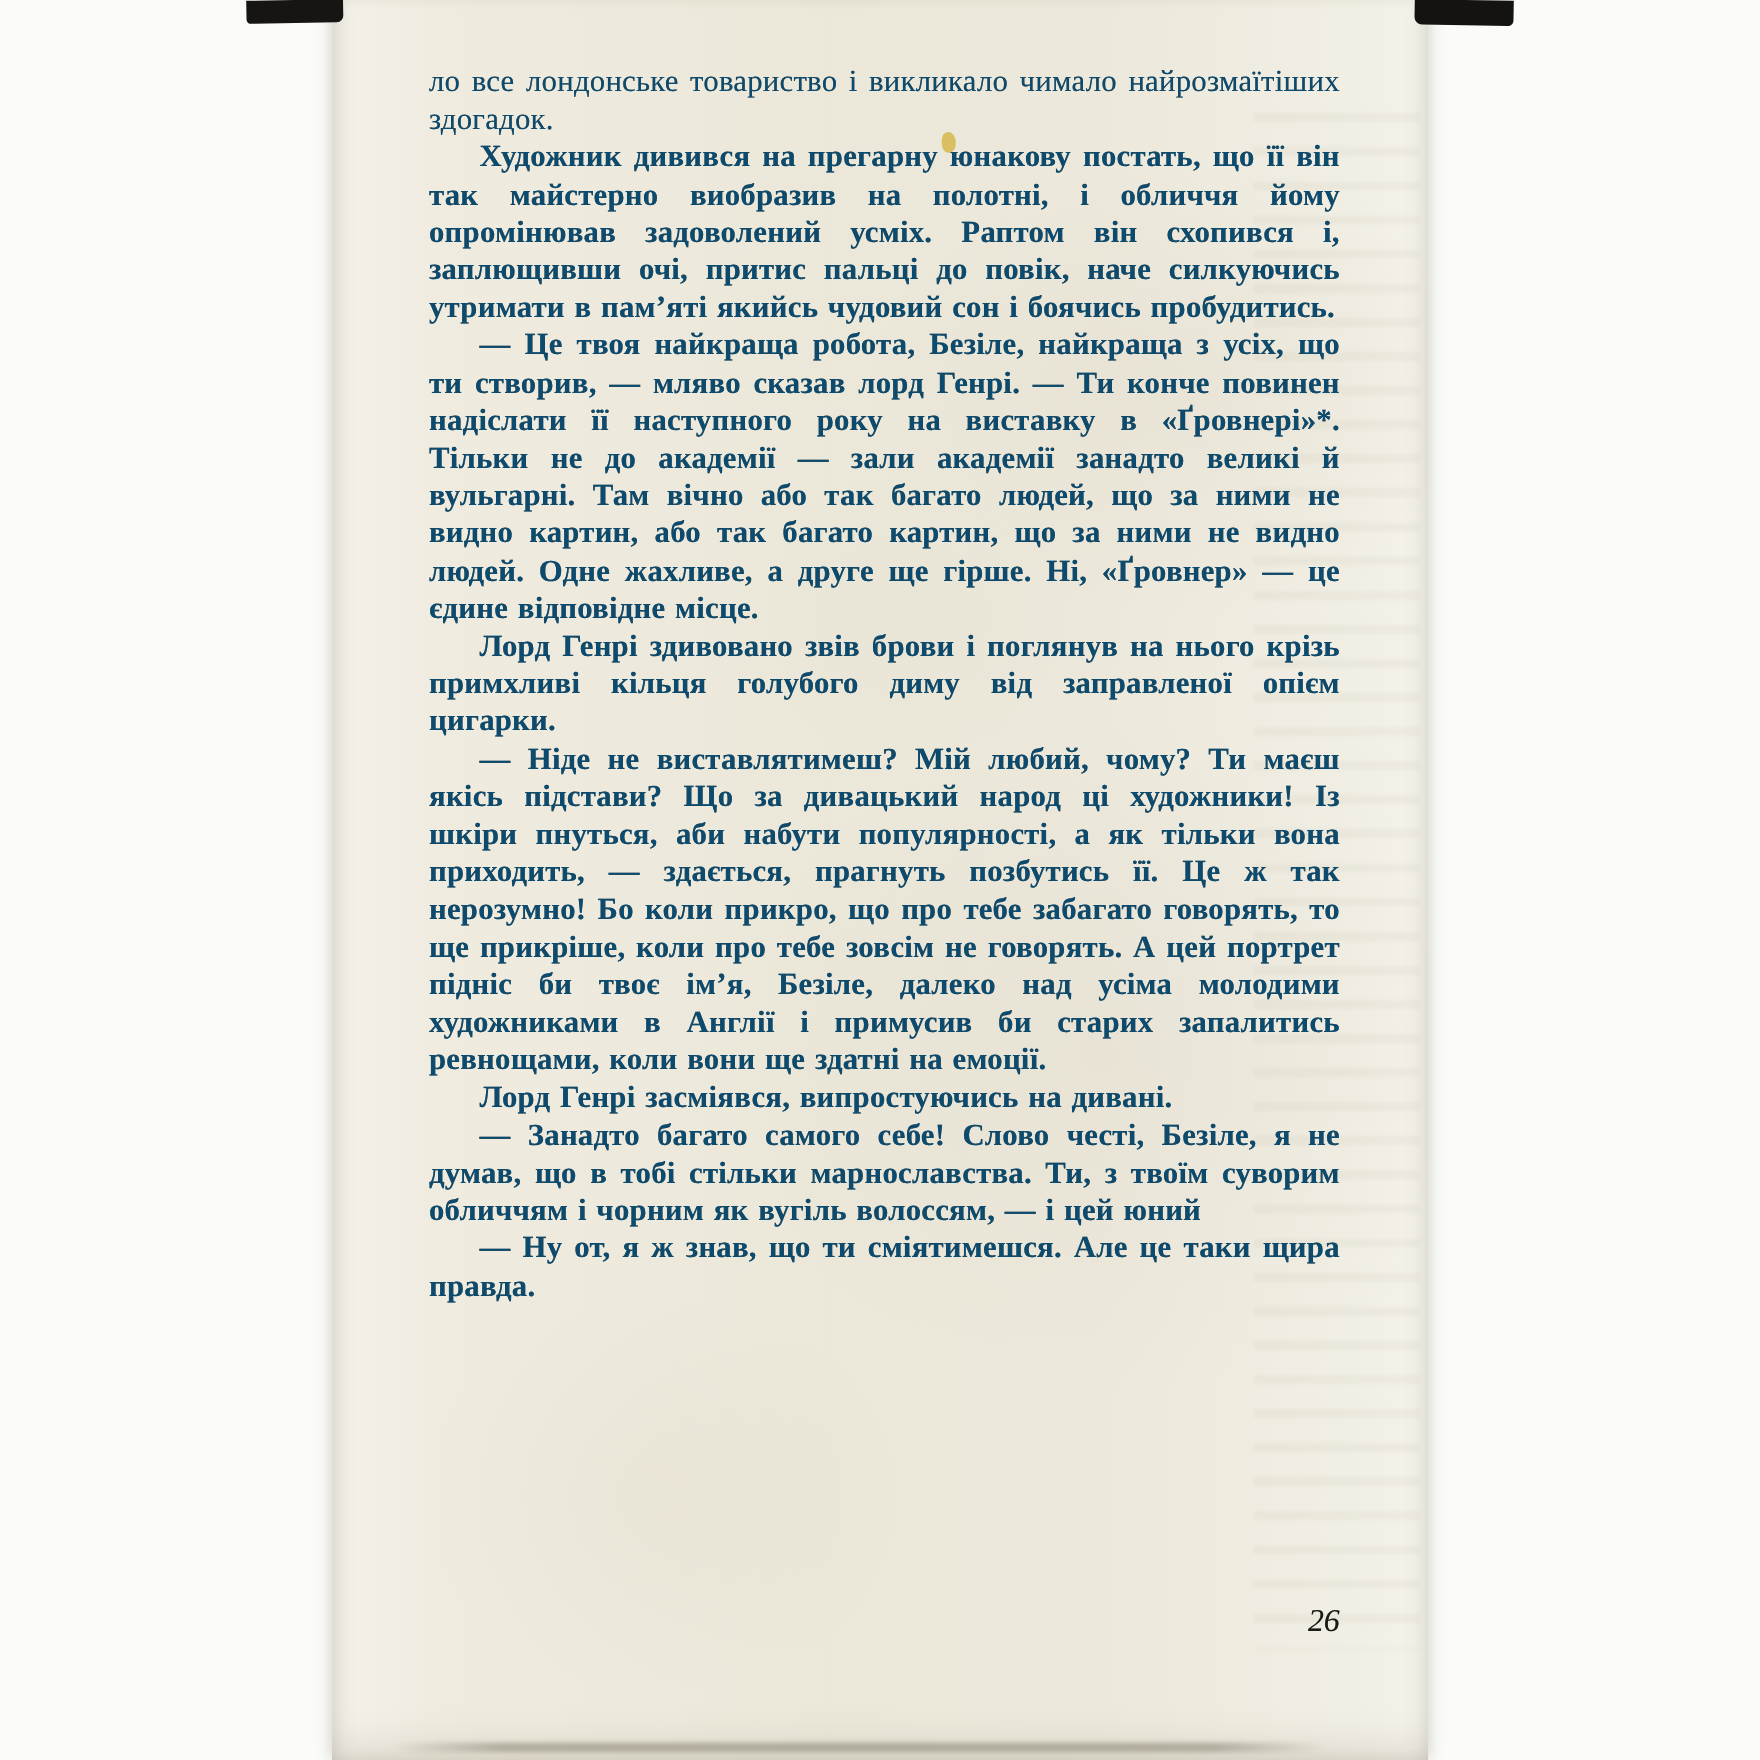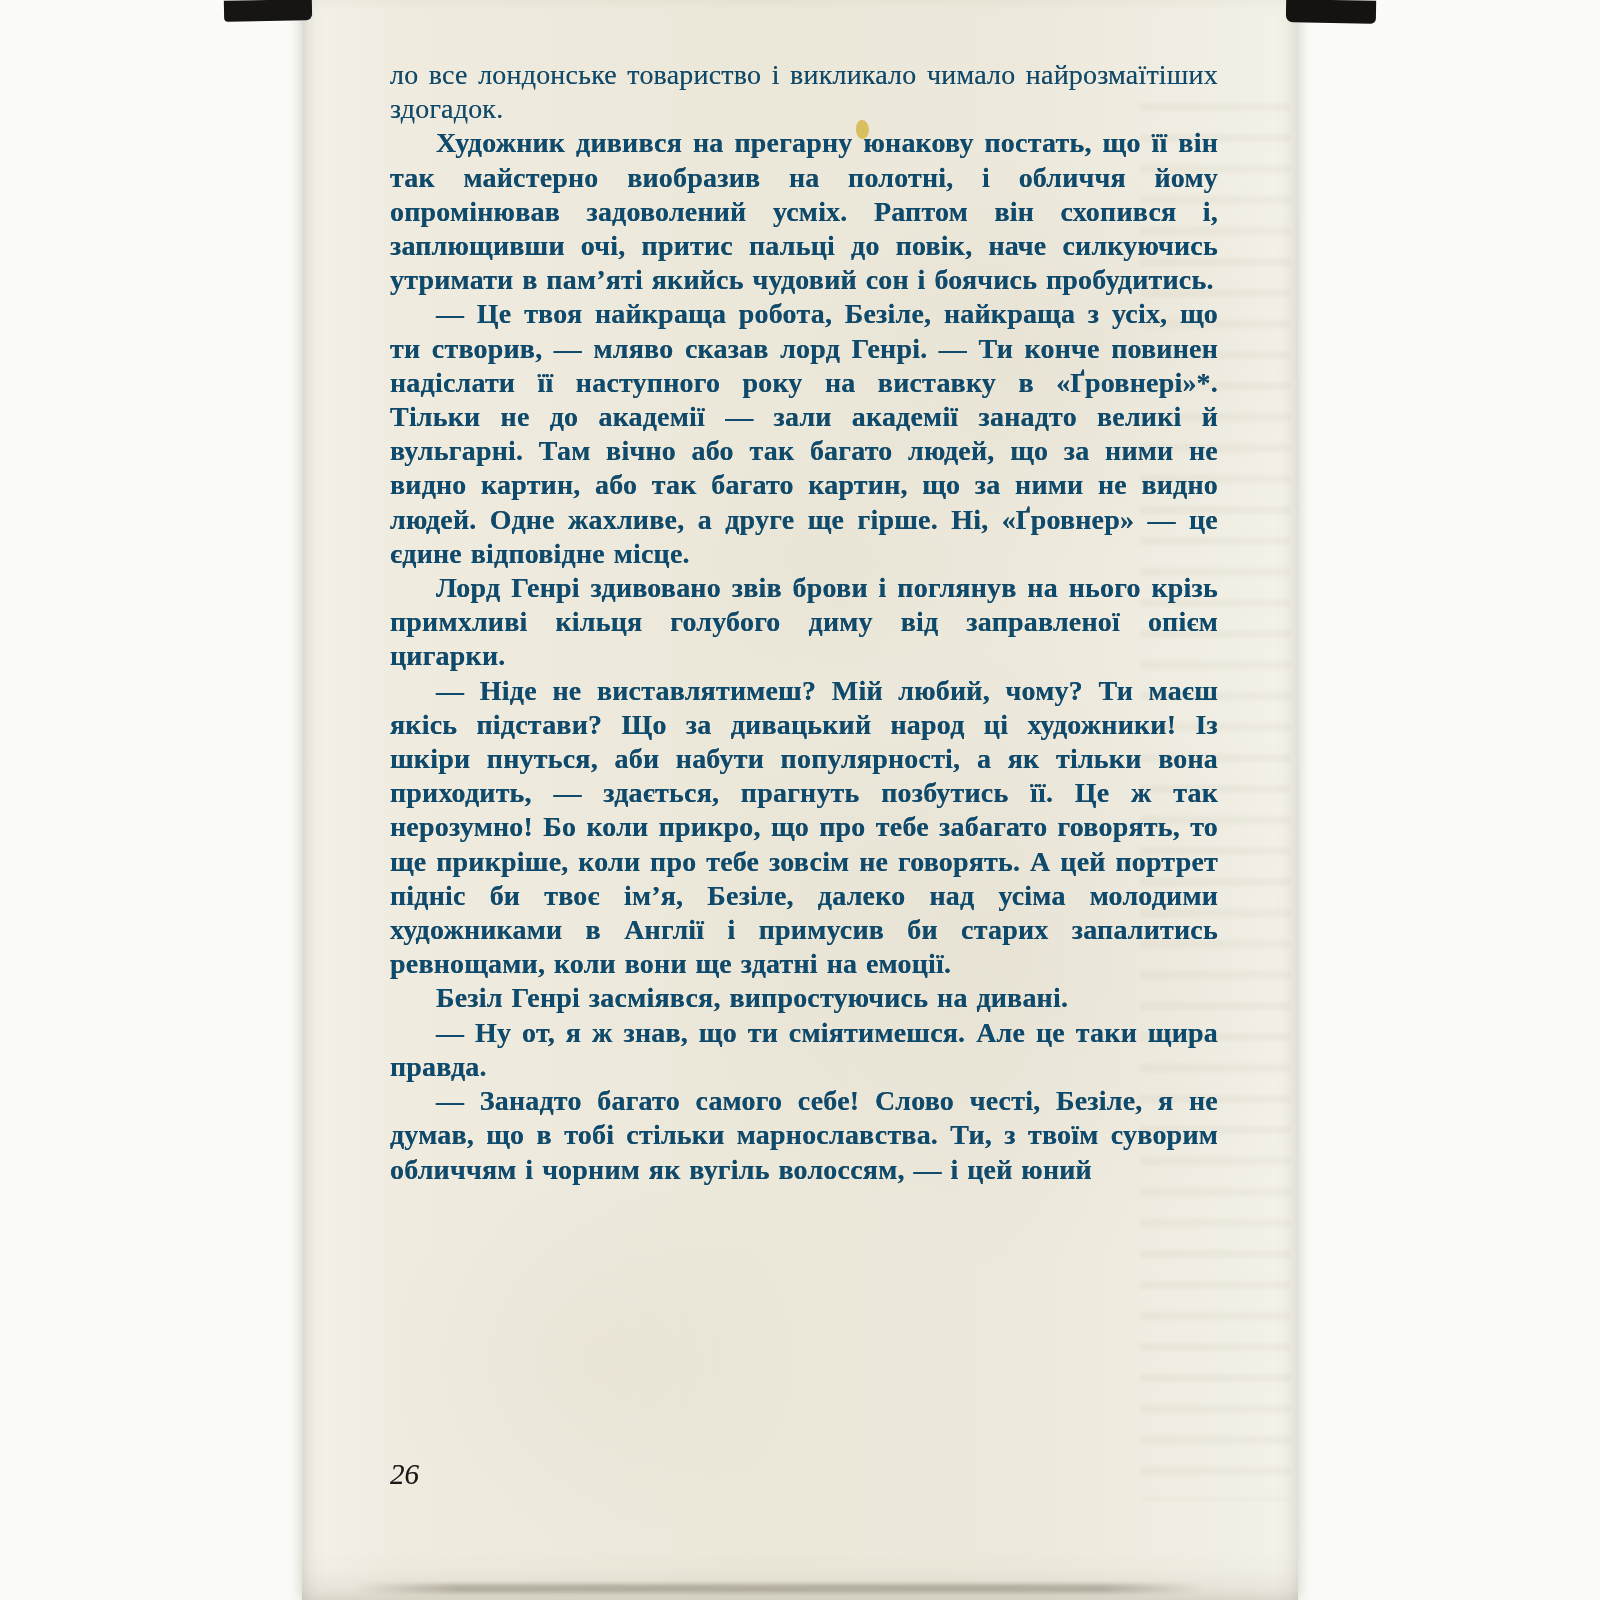--- a/index.html
+++ b/index.html
@@ -42,21 +42,21 @@
     word-spacing: 1.6px;
     text-align: justify;
     text-shadow: 0 0 .6px rgba(20,20,20,.55);
   }
   .text-block p { text-align: justify; }
   .text-block p.indented { text-indent: 46px; font-weight: bold; }
   .page-number {
     position: absolute;
     left: 390px; top: 1458px;
     width: 828px;
-    text-align: left;
+    text-align: right;
     font-style: italic;
     font-size: 29px;
     color: #1b1a18;
     text-shadow: 0 0 .6px rgba(20,20,20,.5);
   }
   .artifact { position: absolute; pointer-events: none; }
   .artifact.top-left {
     left: 224px; top: 0;
     width: 88px; height: 21px;
     background: #171514;
@@ -112,18 +112,18 @@
 <div class="artifact top-right"></div>
 <div class="artifact speck"></div>
 <div class="artifact bottom-shadow"></div>
 
 <div class="text-block">
     <p>ло все лондонське товариство і викликало чимало найрозмаїтіших здогадок.</p>
     <p class="indented">Художник дивився на прегарну юнакову постать, що її він так майстерно виобразив на полотні, і обличчя йому опромінював задоволений усміх. Раптом він схопився і, заплющивши очі, притис пальці до повік, наче силкуючись утримати в пам’яті якийсь чудовий сон і боячись пробудитись.</p>
     <p class="indented">— Це твоя найкраща робота, Безіле, найкраща з усіх, що ти створив, — мляво сказав лорд Генрі. — Ти конче повинен надіслати її наступного року на виставку в «Ґровнері»*. Тільки не до академії — зали академії занадто великі й вульгарні. Там вічно або так багато людей, що за ними не видно картин, або так багато картин, що за ними не видно людей. Одне жахливе, а друге ще гірше. Ні, «Ґровнер» — це єдине відповідне місце.</p>
     <p class="indented">Лорд Генрі здивовано звів брови і поглянув на нього крізь примхливі кільця голубого диму від заправленої опієм цигарки.</p>
     <p class="indented">— Ніде не виставлятимеш? Мій любий, чому? Ти маєш якісь підстави? Що за дивацький народ ці художники! Із шкіри пнуться, аби набути популярності, а як тільки вона приходить, — здається, прагнуть позбутись її. Це ж так нерозумно! Бо коли прикро, що про тебе забагато говорять, то ще прикріше, коли про тебе зовсім не говорять. А цей портрет підніс би твоє ім’я, Безіле, далеко над усіма молодими художниками в Англії і примусив би старих запалитись ревнощами, коли вони ще здатні на емоції.</p>
-    <p class="indented">Безіл Генрі засміявся, випростуючись на дивані.</p>
+    <p class="indented">Лорд Генрі засміявся, випростуючись на дивані.</p>
+    <p class="indented">— Занадто багато самого себе! Слово честі, Безіле, я не думав, що в тобі стільки марнославства. Ти, з твоїм суворим обличчям і чорним як вугіль волоссям, — і цей юний</p>
     <p class="indented">— Ну от, я ж знав, що ти сміятимешся. Але це таки щира правда.</p>
-    <p class="indented">— Занадто багато самого себе! Слово честі, Безіле, я не думав, що в тобі стільки марнославства. Ти, з твоїм суворим обличчям і чорним як вугіль волоссям, — і цей юний</p>
   </div>
 
 <div class="page-number">26</div>
 
 </body></html>

